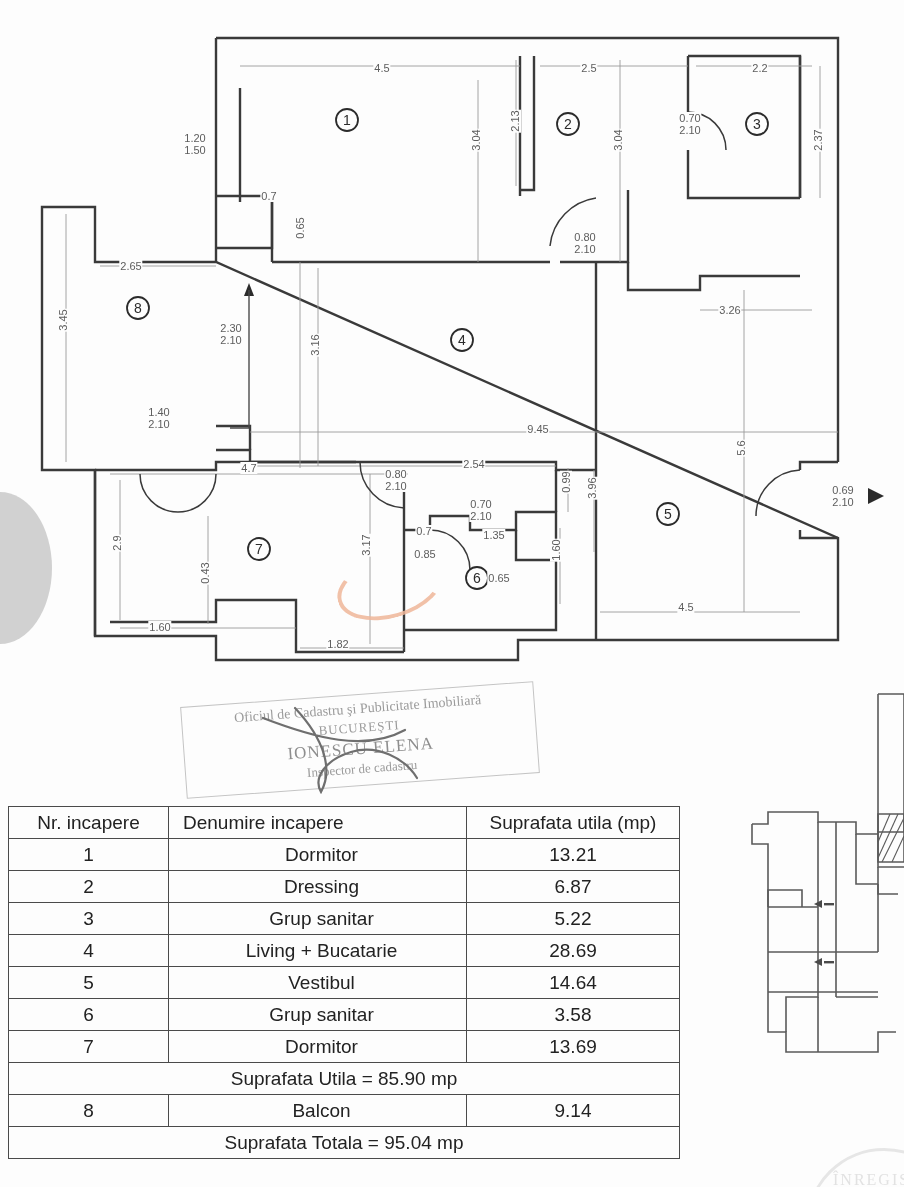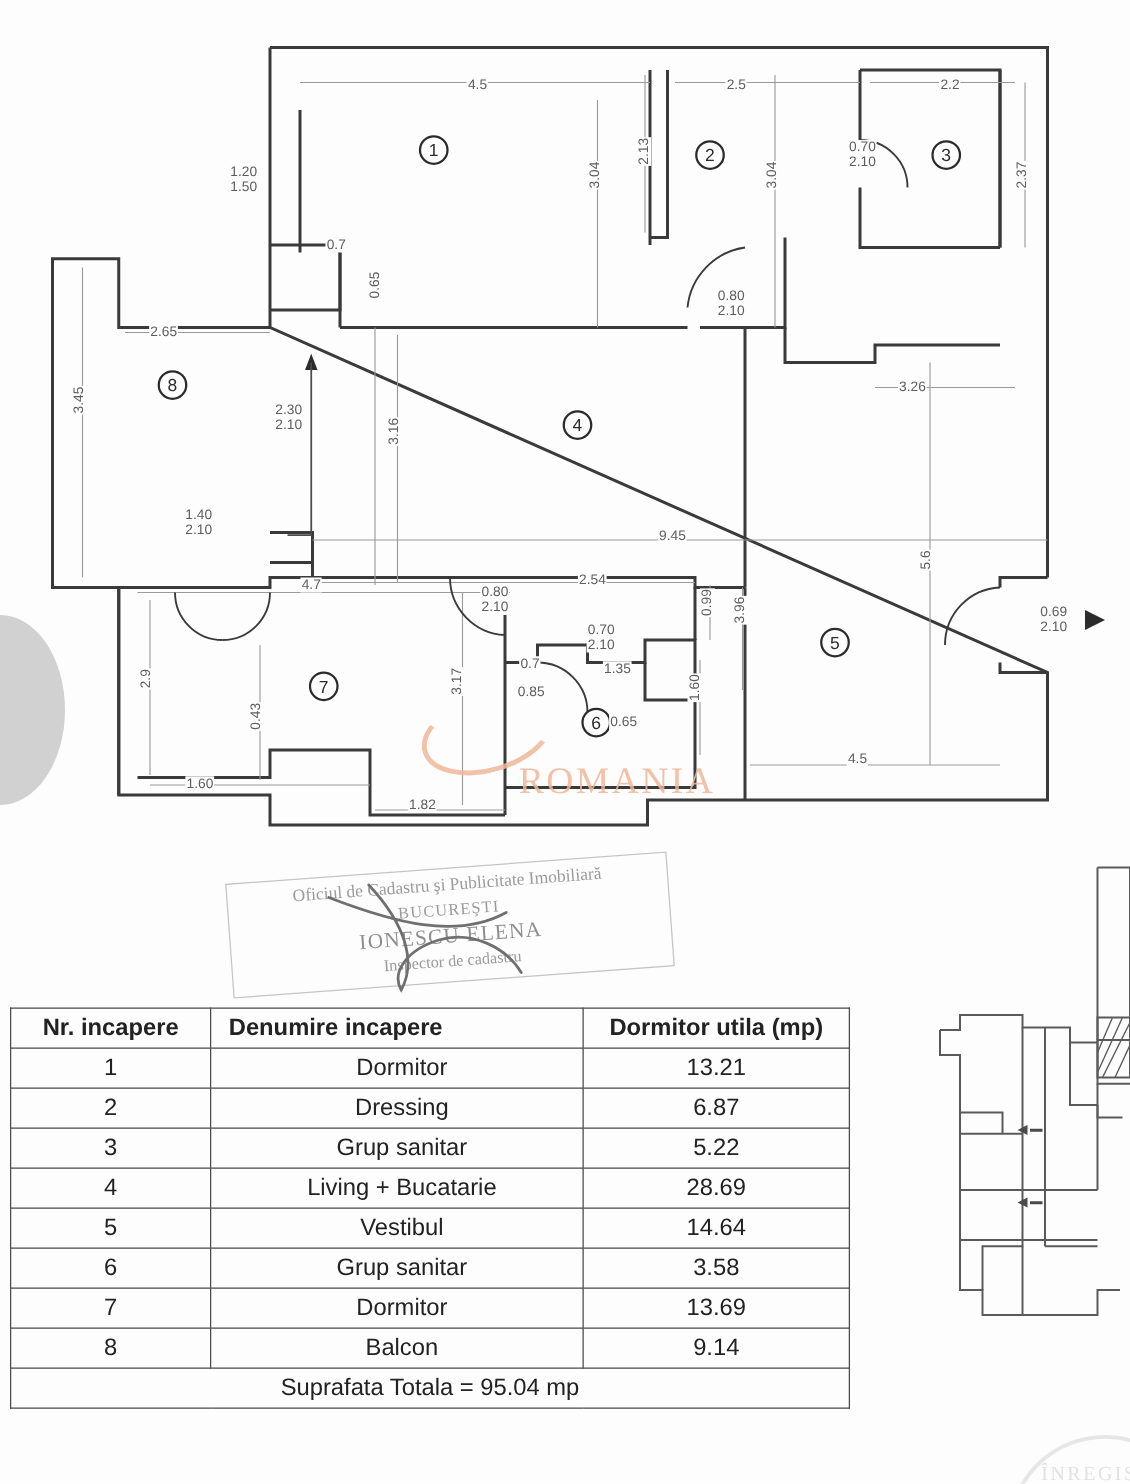--- a/index.html
+++ b/index.html
@@ -65,21 +65,21 @@
     position:absolute;left:8px;top:806px;width:624px;
     border-collapse:collapse;table-layout:fixed;
   }
   #tbl td,#tbl th{
     border:1px solid #4a4a4a;
     font-size:19px;font-weight:400;
     padding:4px 6px;height:23px;
     font-family:"Liberation Sans",sans-serif;
     color:#222;
   }
-  #tbl th{font-weight:700;text-align:center;}
+  #tbl th{font-weight:400;text-align:center;}
   .c-nr{width:147px;text-align:center;}
   .c-name{width:277px;text-align:center;padding-left:14px !important;}
   .c-area{width:200px;text-align:center;}
   .sum-row td{text-align:center;font-size:19px;}
   .mini-plan{position:absolute;left:726px;top:672px;width:178px;height:400px;}
 </style>
 </head>
 <body>
 
 <div id="page">
@@ -245,21 +245,20 @@
       <span style="position: absolute; left: 366px; top: 545px; font-size: 11px; color: rgb(93, 93, 93); white-space: nowrap; background: rgb(253, 253, 253); padding: 0px 1px; transform: translate(-50%, -50%) rotate(-90deg); font-family: &quot;Liberation Sans&quot;, sans-serif;">3.17</span>
       <span style="position: absolute; left: 160px; top: 627px; font-size: 11px; color: rgb(93, 93, 93); white-space: nowrap; background: rgb(253, 253, 253); padding: 0px 1px; transform: translate(-50%, -50%) rotate(0deg); font-family: &quot;Liberation Sans&quot;, sans-serif;">1.60</span>
       <span style="position: absolute; left: 338px; top: 644px; font-size: 11px; color: rgb(93, 93, 93); white-space: nowrap; background: rgb(253, 253, 253); padding: 0px 1px; transform: translate(-50%, -50%) rotate(0deg); font-family: &quot;Liberation Sans&quot;, sans-serif;">1.82</span>
       <span style="position: absolute; left: 686px; top: 607px; font-size: 11px; color: rgb(93, 93, 93); white-space: nowrap; background: rgb(253, 253, 253); padding: 0px 1px; transform: translate(-50%, -50%) rotate(0deg); font-family: &quot;Liberation Sans&quot;, sans-serif;">4.5</span>
     </div>
 
   <div class="wm-circle">
     
   </div>
   <div class="wm-swoosh"></div>
-  <div class="wm-romania">ROMANIA</div>
   <div class="wm-bottom-text">ANCPI</div>
   <div class="wm-bottom-stamp">
     <span>ÎNREGISTRAT</span>
   </div>
 
   <div class="stamp">
     <div class="line l1">Oficiul de Cadastru şi Publicitate Imobiliară</div>
     <div class="line l2">BUCUREŞTI</div>
     <div class="line l3">IONESCU ELENA</div>
     <div class="line l4">Inspector de cadastru</div>
@@ -299,21 +298,21 @@
       <polygon points="88,290 96,286 96,294"></polygon>
         <rect x="98" y="289" width="10" height="2.4"></rect>
     </g>
   </svg>
 
   <table id="tbl">
     <thead>
       <tr>
         <th class="c-nr">Nr. incapere</th>
         <th class="c-name" style="text-align:left">Denumire incapere</th>
-        <th class="c-area">Dormitor utila (mp)</th>
+        <th class="c-area">Suprafata utila (mp)</th>
       </tr>
     </thead>
     <tbody id="tbody">
         <tr>
           <td class="c-nr">1</td>
           <td class="c-name">Dormitor</td>
           <td class="c-area">13.21</td>
         </tr>
         <tr>
           <td class="c-nr">2</td>
@@ -338,20 +337,23 @@
         <tr>
           <td class="c-nr">6</td>
           <td class="c-name">Grup sanitar</td>
           <td class="c-area">3.58</td>
         </tr>
         <tr>
           <td class="c-nr">7</td>
           <td class="c-name">Dormitor</td>
           <td class="c-area">13.69</td>
         </tr>
+        <tr class="sum-row">
+          <td colspan="3">Suprafata Utila =  85.90 mp</td>
+        </tr>
         <tr>
           <td class="c-nr">8</td>
           <td class="c-name">Balcon</td>
           <td class="c-area">9.14</td>
         </tr>
         <tr class="sum-row">
           <td colspan="3">Suprafata Totala = 95.04 mp</td>
         </tr>
       </tbody>
   </table>

